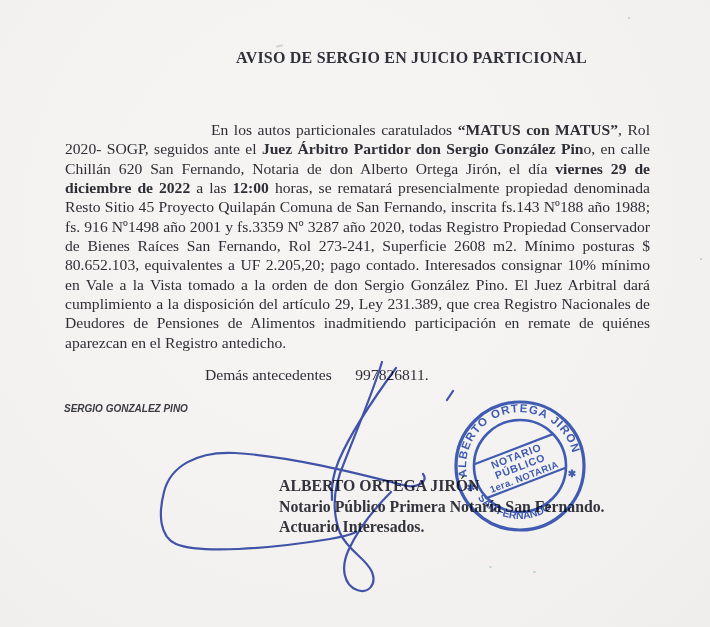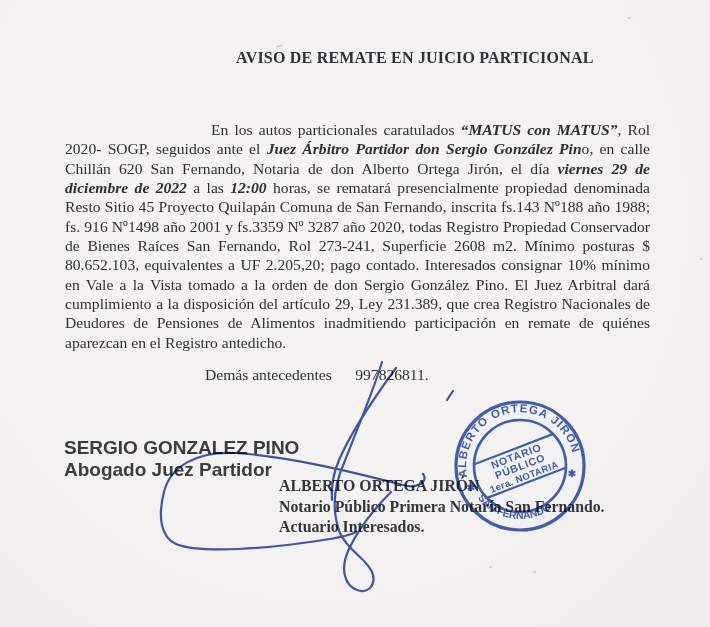--- a/index.html
+++ b/index.html
@@ -15,29 +15,29 @@
   .title{
     position:absolute;left:236px;top:49px;
     font-size:16px;font-weight:bold;letter-spacing:.2px;
     color:#30303a;white-space:nowrap;
   }
   .body-par{
     position:absolute;left:65px;top:120px;width:585px;
     font-size:15.6px;line-height:19.35px;text-align:justify;
     text-indent:146px;color:#2e2e36;
   }
-  .body-par .b{font-weight:bold;font-style:italic;}
+  .body-par .b{font-weight:bold;}
   .footnote{
     position:absolute;left:205px;top:366px;
     font-size:15.6px;white-space:pre;color:#2e2e36;
   }
   .signer-left{
-    position:absolute;left:64px;top:437px;
+    position:absolute;left:64px;top:398px;
     font-family:"Liberation Sans", sans-serif;
-    font-size:19px;font-weight:bold;line-height:22px;color:#3b3b42;
+    font-size:10px;font-weight:bold;line-height:22px;color:#3b3b42;font-style:italic;
   }
   .signer-right{
     position:absolute;left:279px;top:476px;
     font-size:15.8px;font-weight:bold;line-height:20.5px;color:#33333b;
   }
   .stamp-svg{
     position:absolute;left:444px;top:390px;
     mix-blend-mode:multiply;opacity:.9;
   }
   .sig-svg{
@@ -46,29 +46,28 @@
   }
   .speck{position:absolute;border-radius:50%;background:#9a9a98;opacity:.55;}
   .speck.teal{background:#6fae9e;opacity:.4;}
   .speck.dash{border-radius:1px;transform:rotate(-12deg);opacity:.35;}
 </style>
 </head>
 <body>
 
 <div class="page">
 
-  <div class="title">AVISO DE REMATE EN JUICIO PARTICIONAL</div>
+  <div class="title">AVISO DE SERGIO EN JUICIO PARTICIONAL</div>
 
   <div class="body-par"><span>En los autos particionales caratulados </span><span class="b">“MATUS con MATUS”</span><span>, Rol 2020- SOGP, seguidos ante el </span><span class="b">Juez Árbitro Partidor don Sergio González Pin</span><span>o, en calle Chillán 620 San Fernando, Notaria de don Alberto Ortega Jirón,  el día </span><span class="b">viernes 29 de diciembre de 2022</span><span> a las </span><span class="b">12:00</span><span> horas,  se rematará presencialmente propiedad denominada Resto Sitio 45 Proyecto Quilapán Comuna de San Fernando, inscrita fs.143 Nº188 año 1988; fs. 916 Nº1498 año 2001 y fs.3359 Nº 3287 año 2020, todas Registro Propiedad Conservador de Bienes Raíces San  Fernando, Rol 273-241, Superficie 2608 m2. Mínimo posturas $ 80.652.103, equivalentes a  UF 2.205,20; pago contado. Interesados  consignar 10% mínimo en Vale a la Vista  tomado a la orden de don Sergio González Pino. El Juez Arbitral dará cumplimiento  a la disposición del artículo 29, Ley  231.389, que crea Registro Nacionales de Deudores de Pensiones de Alimentos inadmitiendo participación en remate de quiénes aparezcan  en el Registro antedicho.</span></div>
 
   <div class="footnote">Demás antecedentes      997826811.</div>
 
   <div class="signer-left">
     <div>SERGIO GONZALEZ PINO</div>
-    <div>Abogado Juez Partidor</div>
   </div>
 
   <div class="signer-right">
     <div>ALBERTO ORTEGA JIRÓN</div>
     <div>Notario Público Primera Notaría San Fernando.</div>
     <div>Actuario Interesados.</div>
   </div>
 
   <svg class="stamp-svg" width="152" height="152" viewBox="0 0 152 152">
     <g fill="none" stroke="#2e4eb6">

